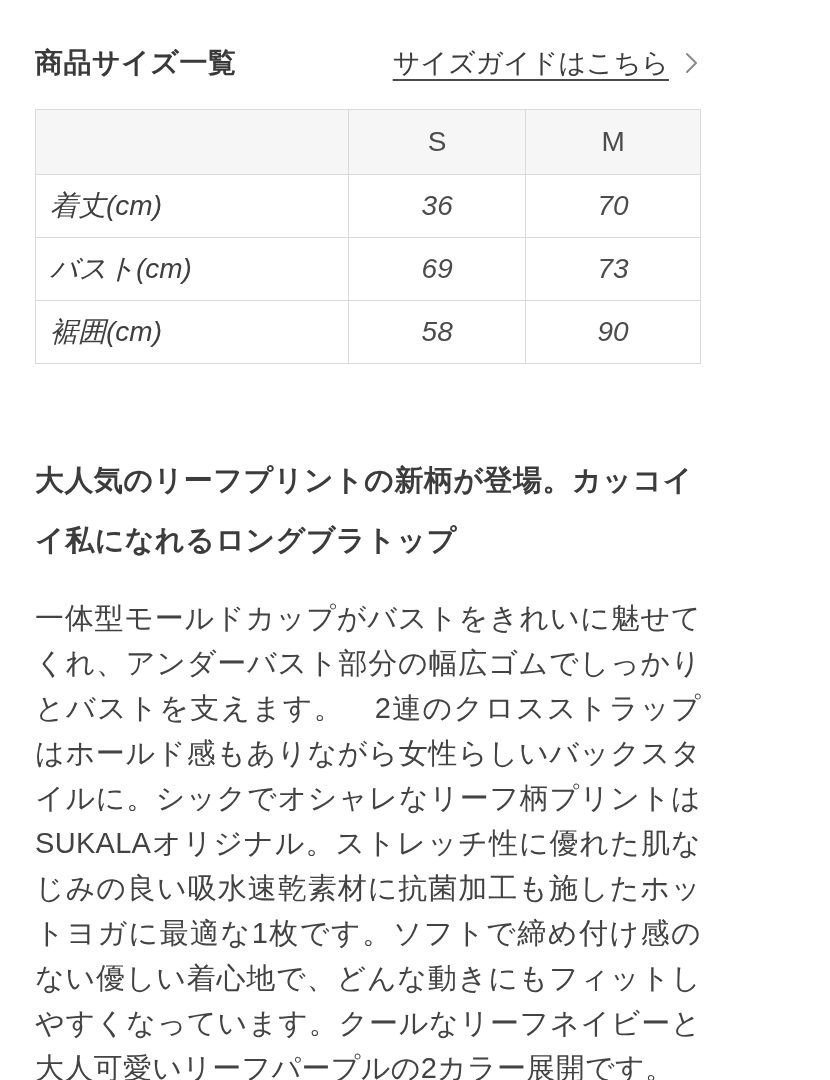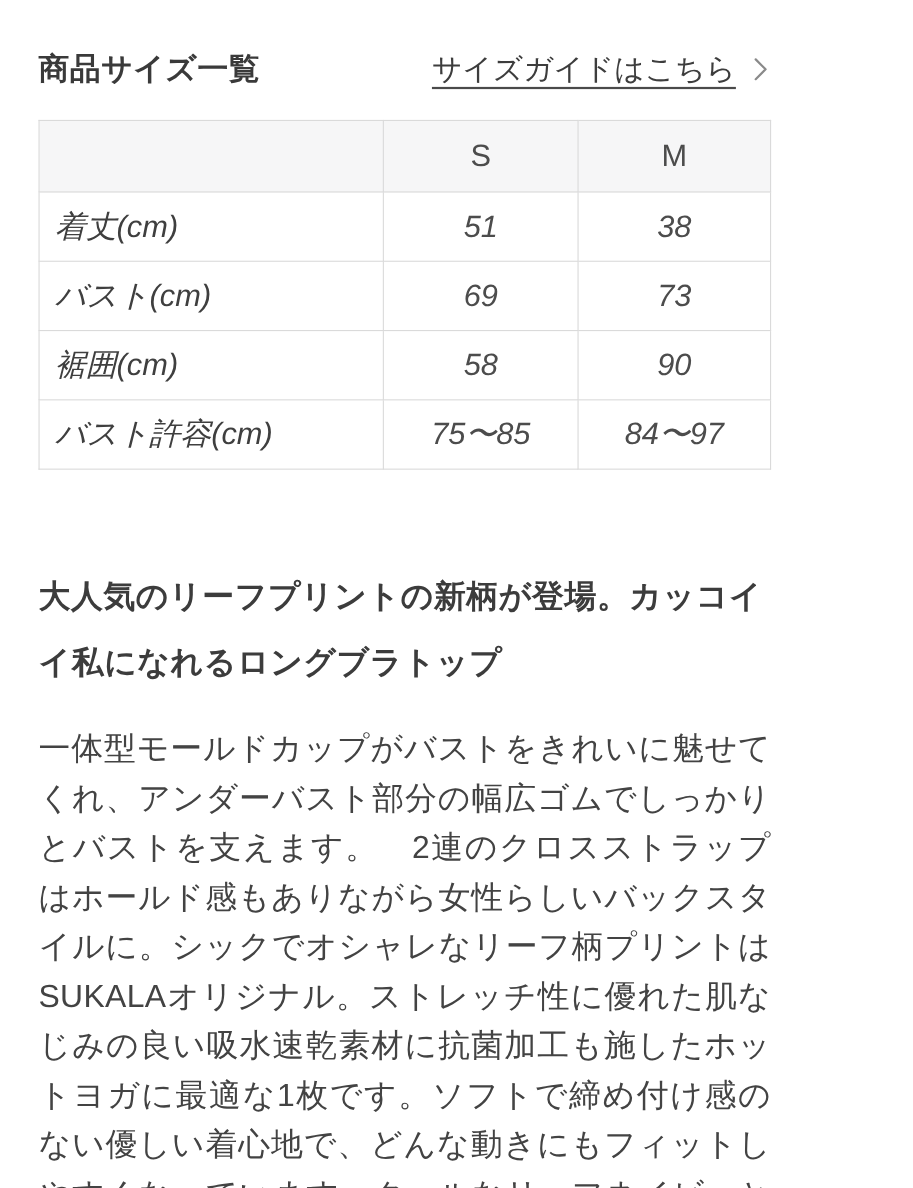--- a/index.html
+++ b/index.html
@@ -116,37 +116,32 @@
     <thead>
       <tr>
         <th></th>
         <th>S</th>
         <th>M</th>
       </tr>
     </thead>
     <tbody>
       <tr>
         <td class="label">着丈(cm)</td>
-        <td>51</td>
-        <td>38</td>
+        <td>36</td>
+        <td>70</td>
       </tr>
       <tr>
         <td class="label">バスト(cm)</td>
         <td>69</td>
         <td>73</td>
       </tr>
       <tr>
         <td class="label">裾囲(cm)</td>
         <td>58</td>
         <td>90</td>
-      </tr>
-      <tr>
-        <td class="label">バスト許容(cm)</td>
-        <td>75〜85</td>
-        <td>84〜97</td>
       </tr>
     </tbody>
   </table>
 
   <div class="description">
     <p class="desc-heading">大人気のリーフプリントの新柄が登場。カッコイイ私になれるロングブラトップ</p>
     <p class="desc-body">一体型モールドカップがバストをきれいに魅せてくれ、アンダーバスト部分の幅広ゴムでしっかりとバストを支えます。　2連のクロスストラップはホールド感もありながら女性らしいバックスタイルに。シックでオシャレなリーフ柄プリントはSUKALAオリジナル。ストレッチ性に優れた肌なじみの良い吸水速乾素材に抗菌加工も施したホットヨガに最適な1枚です。ソフトで締め付け感のない優しい着心地で、どんな動きにもフィットしやすくなっています。クールなリーフネイビーと大人可愛いリーフパープルの2カラー展開です。</p>
   </div>
 
 </div>

